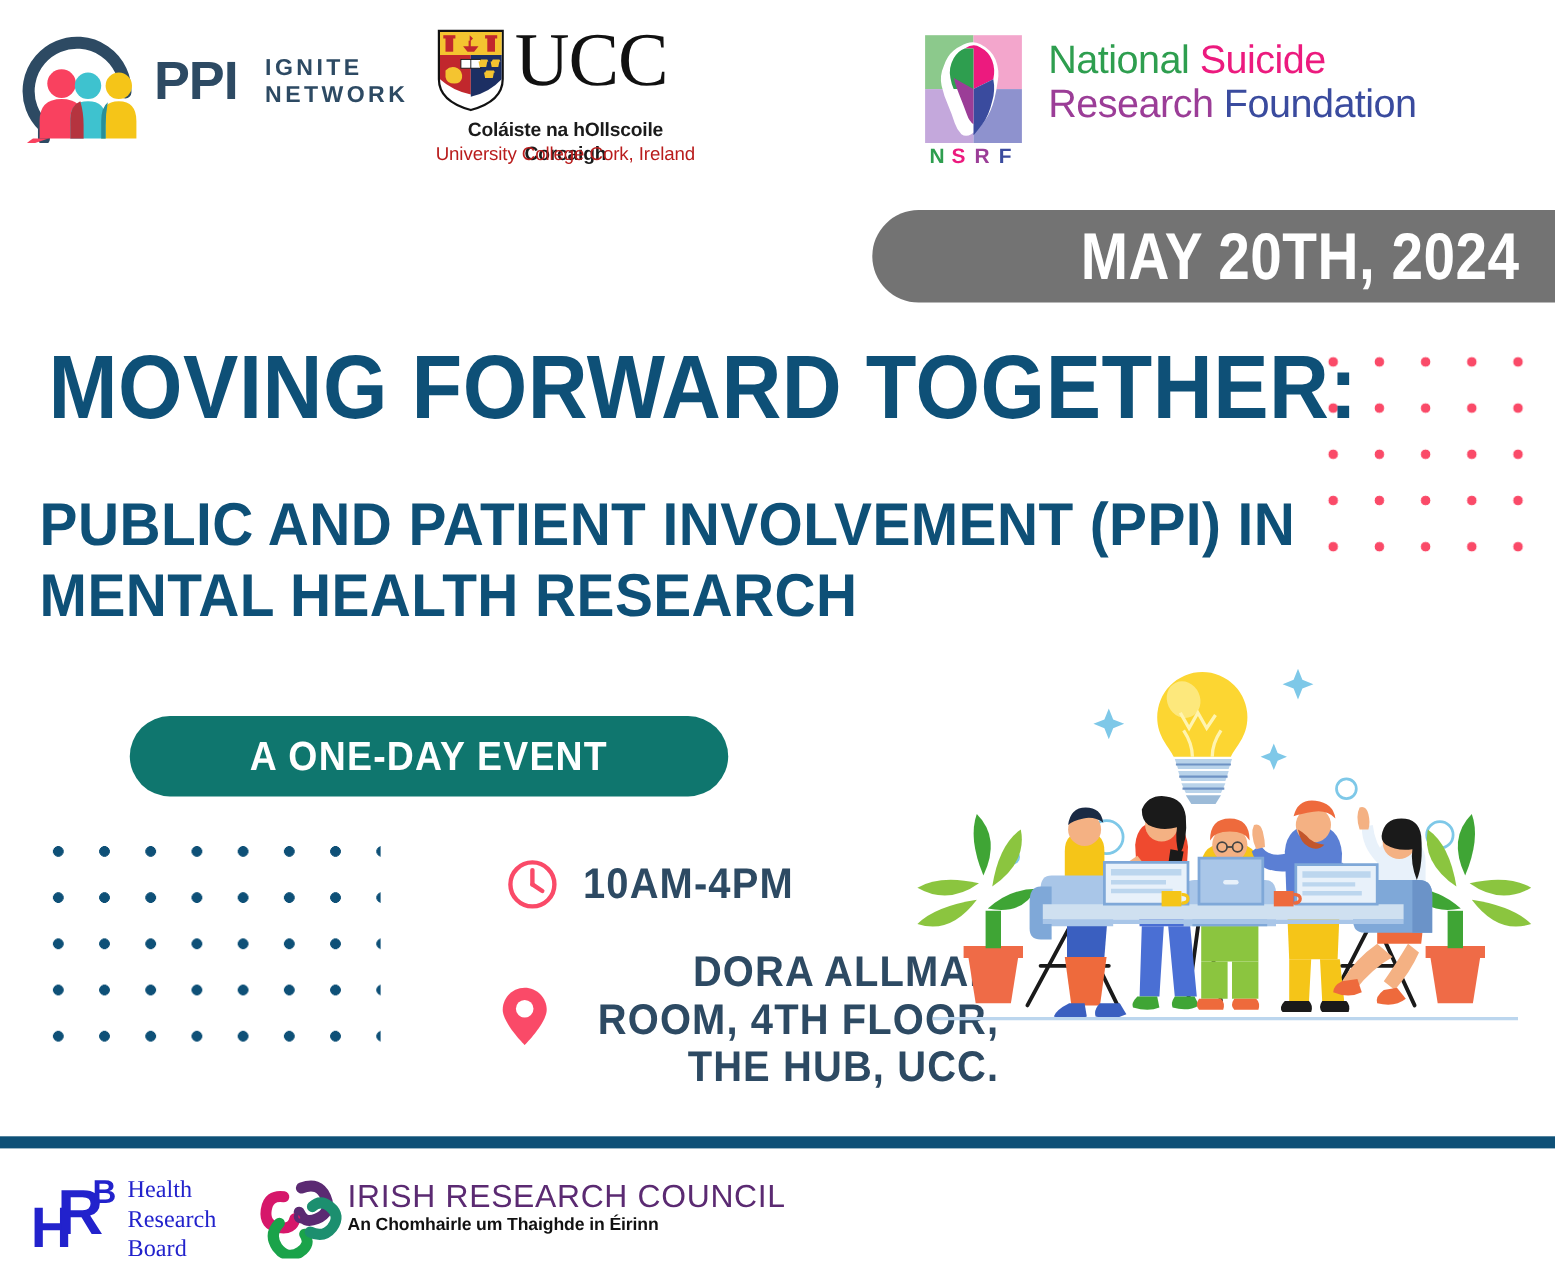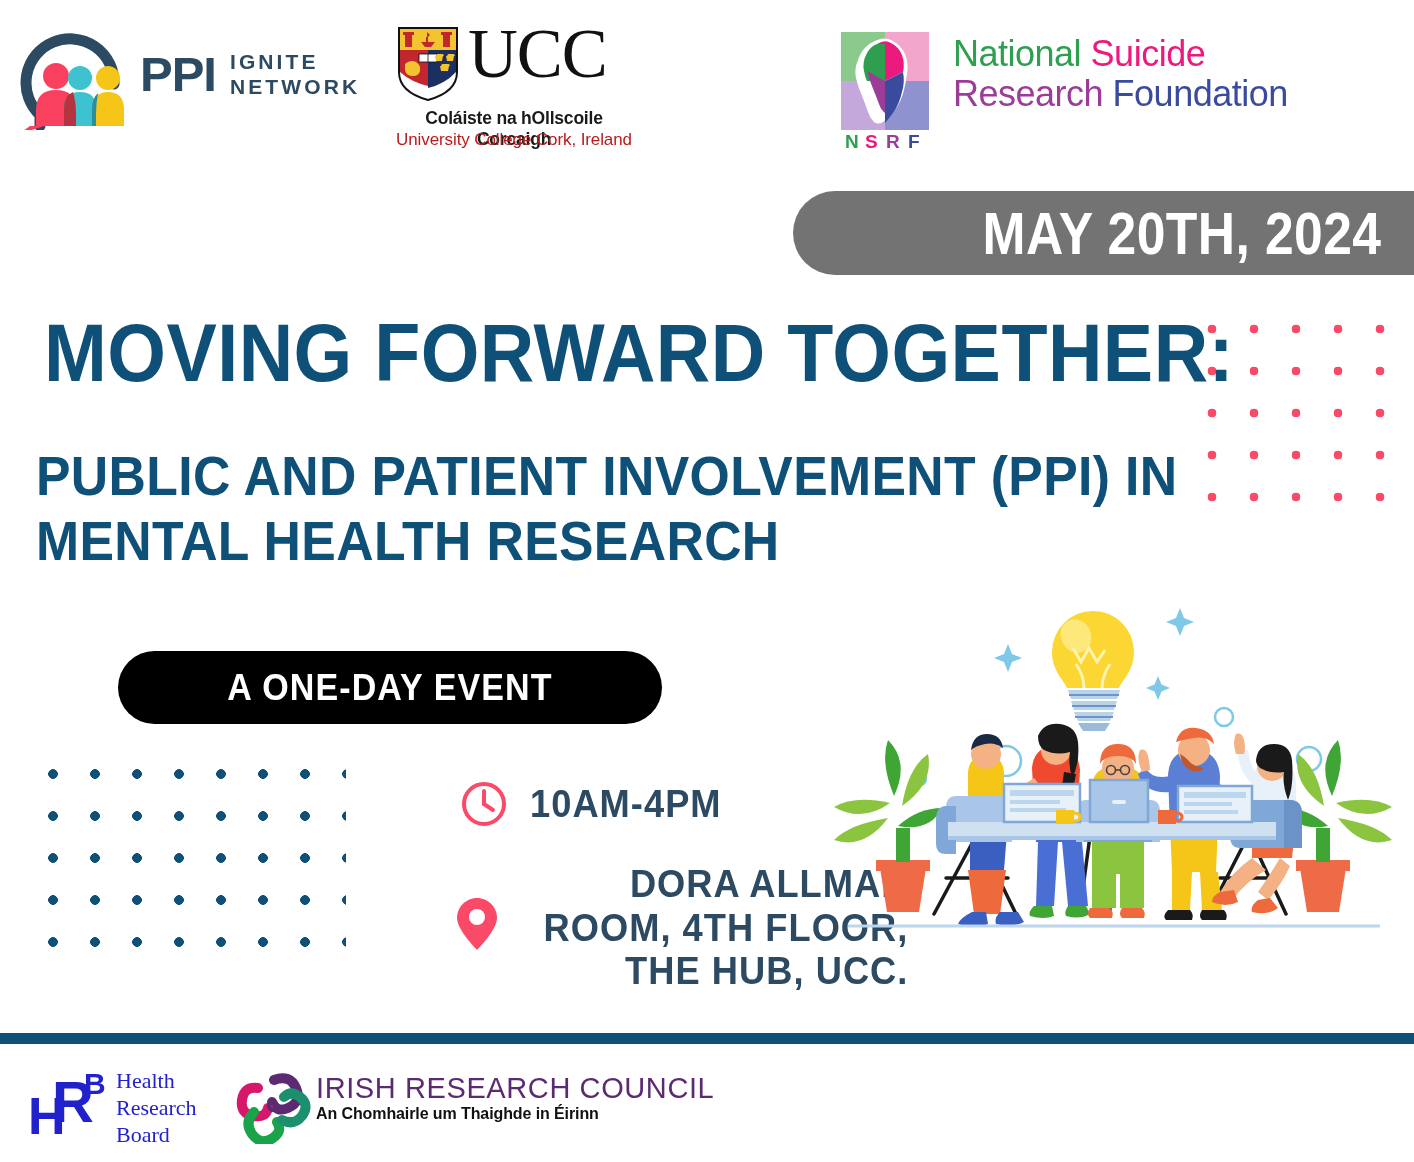--- a/index.html
+++ b/index.html
@@ -39,21 +39,21 @@
     position: absolute;
     left: 0; top: 2px;
     width: 108px; height: 100px;
   }
   .ppi-wordmark {
     position: absolute;
     left: 122px;
     top: 22px;
     display: flex;
     align-items: center;
-    gap: 14px;
+    gap: 25px;
   }
   .ppi-big {
     font-size: 49px;
     font-weight: bold;
     color: #2d4a63;
     letter-spacing: -1px;
     line-height: 1;
   }
   .ppi-sub {
     display: flex;
@@ -219,21 +219,21 @@
     transform-origin: left top;
   }
 
   
   .event-pill {
     position: absolute;
     left: 118px;
     top: 651px;
     width: 544px;
     height: 73px;
-    background: #000000;
+    background: #0f766e;
     border-radius: 37px;
     display: flex;
     align-items: center;
     justify-content: center;
   }
   .event-pill-text {
     font-size: 37px;
     font-weight: bold;
     color: #ffffff;
     letter-spacing: 1.2px;

